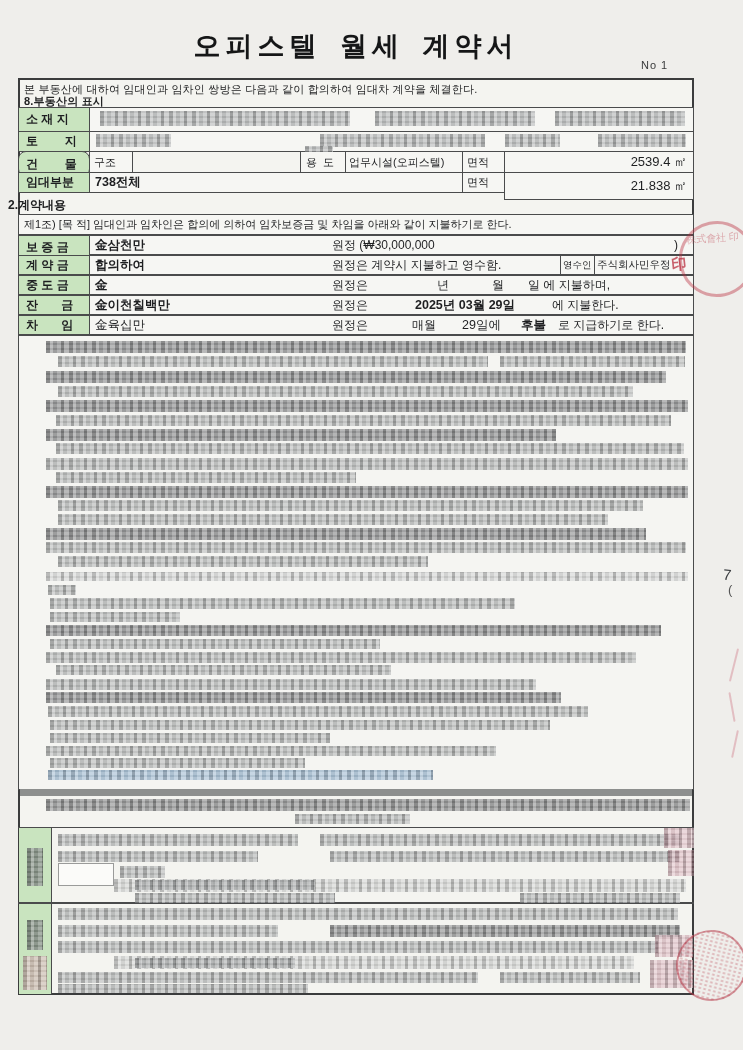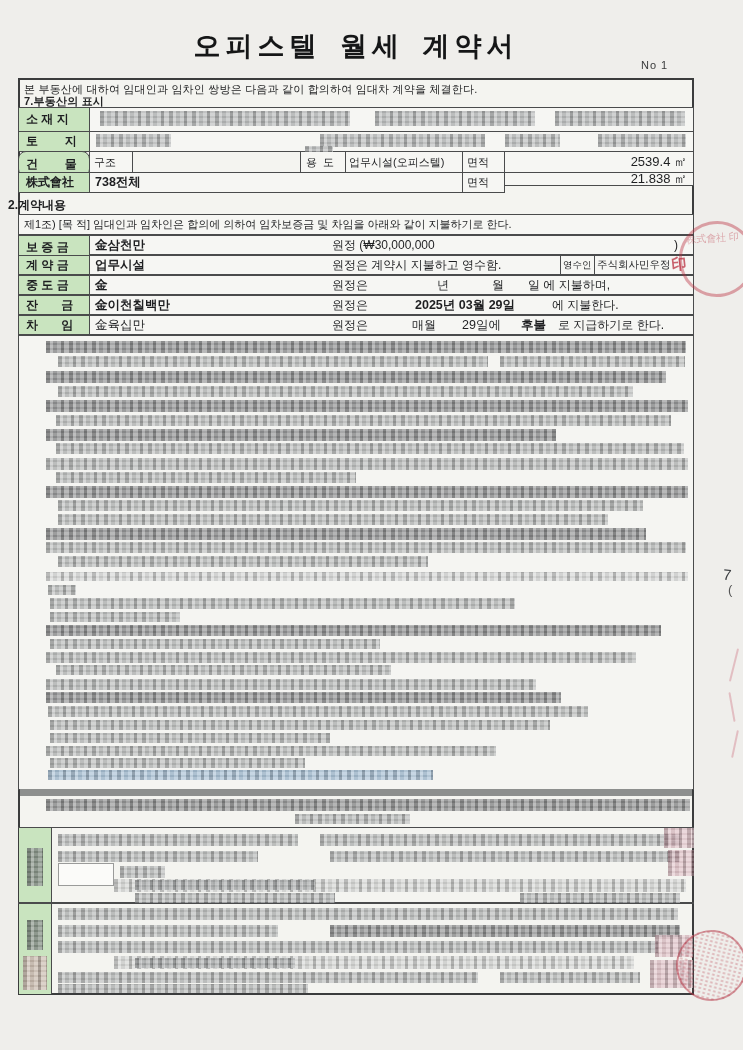--- a/index.html
+++ b/index.html
@@ -45,54 +45,54 @@
 <body>
 
 <div class="page">
 
   <div class="abs doc-title">오피스텔 월세 계약서</div>
   <div class="abs pageno">No 1</div>
 
   <div class="abs outer"></div>
 
   <div class="abs intro" style="left:24px;top:82px;">본 부동산에 대하여 임대인과 임차인 쌍방은 다음과 같이 합의하여 임대차 계약을 체결한다.</div>
-  <div class="abs intro" style="left:24px;top:94px;font-weight:700;">7.부동산의 표시</div>
+  <div class="abs intro" style="left:24px;top:94px;font-weight:700;">8.부동산의 표시</div>
 
   <div class="cell green lblx" style="left:18px;top:107px;width:72px;height:25px;">소 재 지</div>
   <div class="cell" style="left:89px;top:107px;width:605px;height:25px;"></div>
 
   <div class="cell green lblx" style="left:18px;top:131px;width:72px;height:21px;">토        지</div>
   <div class="cell" style="left:89px;top:131px;width:605px;height:21px;"></div>
 
   <div class="cell green lblx" style="left:18px;top:151px;width:72px;height:26px;border-radius:8px;">건        물</div>
   <div class="cell txt" style="left:89px;top:151px;width:44px;height:22px;font-size:11px;padding-left:4px;">구조</div>
   <div class="cell txt" style="left:300px;top:151px;width:46px;height:22px;font-size:11px;padding-left:5px;">용  도</div>
   <div class="cell txt" style="left:345px;top:151px;width:118px;height:22px;font-size:11px;padding-left:3px;">업무시설(오피스텔)</div>
   <div class="cell txt" style="left:462px;top:151px;width:43px;height:22px;font-size:11px;padding-left:4px;">면적</div>
   <div class="cell txt" style="left:504px;top:151px;width:190px;height:22px;font-size:13px;justify-content:flex-end;padding-right:6px;">2539.4 ㎡</div>
 
-  <div class="cell green lblx" style="left:18px;top:172px;width:72px;height:21px;letter-spacing:0;">株式會社</div>
+  <div class="cell green lblx" style="left:18px;top:172px;width:72px;height:21px;letter-spacing:0;">임대부분</div>
   <div class="cell txt" style="left:89px;top:172px;width:374px;height:21px;font-size:12.5px;font-weight:700;padding-left:5px;">738전체</div>
   <div class="cell txt" style="left:462px;top:172px;width:43px;height:21px;font-size:11px;padding-left:4px;">면적</div>
-  <div class="cell txt" style="left:504px;top:172px;width:190px;height:14px;font-size:13px;justify-content:flex-end;padding-right:6px;">21.838 ㎡</div>
+  <div class="cell txt" style="left:504px;top:172px;width:190px;height:28px;font-size:13px;justify-content:flex-end;padding-right:6px;">21.838 ㎡</div>
 
   <div class="abs sec" style="left:8px;top:197px;">2.계약내용</div>
 
   <div class="cell txt" style="left:18px;top:214px;width:676px;height:21px;font-size:11px;padding-left:5px;">제1조) [목 적] 임대인과 임차인은 합의에 의하여 임차보증금 및 차임을 아래와 같이 지불하기로 한다.</div>
 
   <div class="cell green lblx" style="left:18px;top:235px;width:72px;height:24px;">보 증 금</div>
   <div class="cell" style="left:89px;top:235px;width:605px;height:20px;">
     <span class="abs txt" style="left:5px;top:0;height:18px;font-size:12.5px;font-weight:700;">金삼천만</span>
     <span class="abs txt" style="left:242px;top:0;height:18px;font-size:12px;">원정 (₩30,000,000</span>
     <span class="abs txt" style="left:584px;top:0;height:18px;font-size:12px;">)</span>
   </div>
 
   <div class="cell green lblx" style="left:18px;top:255px;width:72px;height:20px;">계 약 금</div>
   <div class="cell" style="left:89px;top:255px;width:605px;height:20px;">
-    <span class="abs txt" style="left:5px;top:0;height:18px;font-size:12.5px;font-weight:700;">업무시설</span>
+    <span class="abs txt" style="left:5px;top:0;height:18px;font-size:12.5px;font-weight:700;">합의하여</span>
     <span class="abs txt" style="left:242px;top:0;height:18px;font-size:12px;">원정은 계약시 지불하고 영수함.</span>
   </div>
   <div class="cell txt" style="left:560px;top:255px;width:35px;height:20px;font-size:9.5px;padding-left:2px;">영수인</div>
   <div class="cell txt" style="left:594px;top:255px;width:100px;height:20px;font-size:10.5px;padding-left:2px;">주식회사민우정</div>
   <div id="seal-small">印</div>
 
   <div class="cell green lblx" style="left:18px;top:275px;width:72px;height:20px;">중 도 금</div>
   <div class="cell" style="left:89px;top:275px;width:605px;height:20px;">
     <span class="abs txt" style="left:5px;top:0;height:18px;font-size:12.5px;font-weight:700;">金</span>
     <span class="abs txt" style="left:242px;top:0;height:18px;font-size:12px;">원정은</span>

